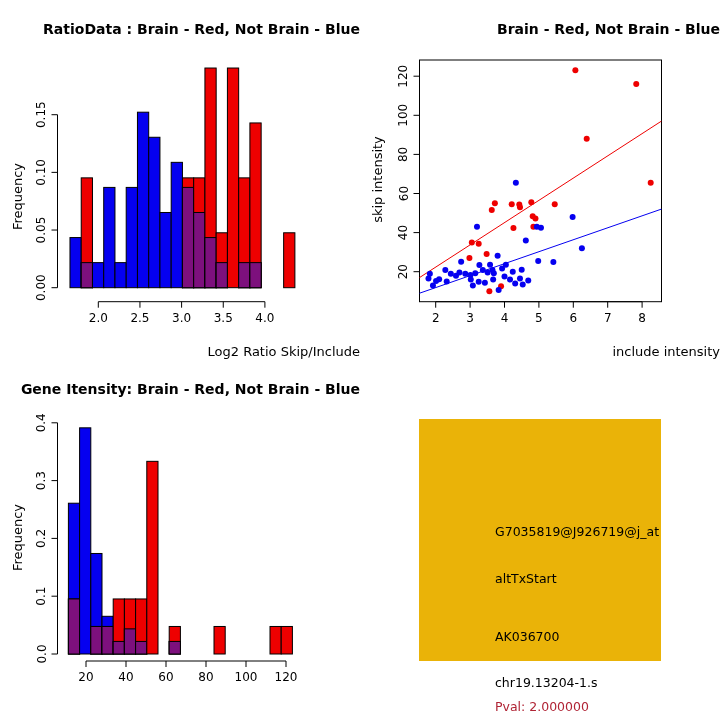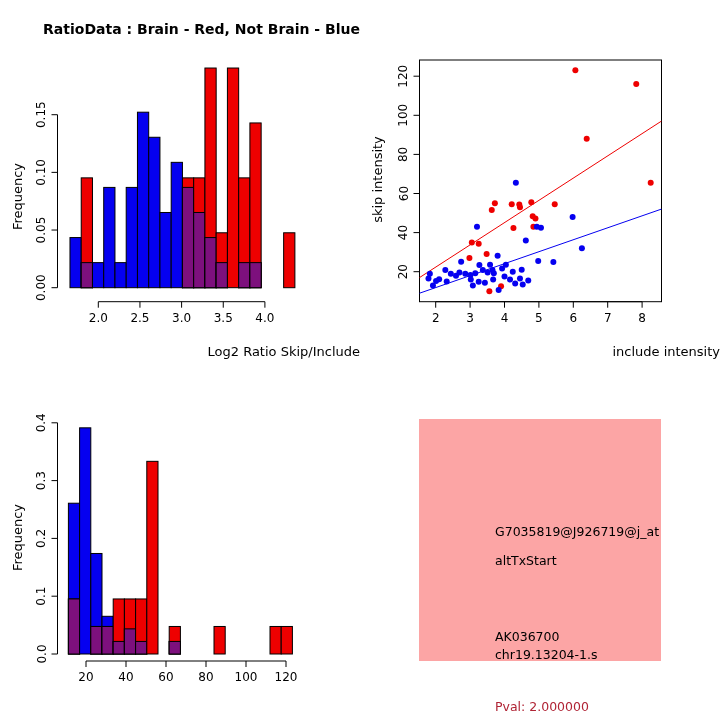--- a/index.html
+++ b/index.html
@@ -175,20 +175,21 @@
         <circle cx="162.73200000000003" cy="284.40749999999997" r="3" fill="#0500f0"></circle>
         <circle cx="165.828" cy="240.42" r="3" fill="#0500f0"></circle>
         <circle cx="168.23600000000002" cy="280.4975" r="3" fill="#0500f0"></circle>
         <circle cx="176.836" cy="226.73499999999999" r="3" fill="#0500f0"></circle>
         <circle cx="178.21200000000002" cy="260.9475" r="3" fill="#0500f0"></circle>
         <circle cx="180.964" cy="227.71249999999998" r="3" fill="#0500f0"></circle>
         <circle cx="193.348" cy="261.925" r="3" fill="#0500f0"></circle>
         <circle cx="212.61200000000002" cy="216.95999999999998" r="3" fill="#0500f0"></circle>
         <circle cx="221.89999999999998" cy="248.23999999999998" r="3" fill="#0500f0"></circle>
       </svg>
+    <div class="chart-title">Brain - Red, Not Brain - Blue</div>
     <div class="y-label" style="left:-93px;top:172px">skip intensity</div>
     <div class="x-label">include intensity</div>
   </div>
 
   <div class="panel" style="left:0;top:360px">
     <svg id="svg-bl" width="360" height="360">
         <line x1="86" y1="301" x2="286" y2="301" stroke="#000" stroke-width="1"></line>
         <line x1="86" y1="301" x2="86" y2="307" stroke="#000"></line>
         <text x="86" y="321" font-size="12" fill="#000" font-family="&quot;DejaVu Sans&quot;,&quot;Liberation Sans&quot;,sans-serif" text-anchor="middle">20</text>
         <line x1="126" y1="301" x2="126" y2="307" stroke="#000"></line>
@@ -232,26 +233,27 @@
         <rect x="135.6" y="238.95238095238096" width="11.2" height="55.04761904761904" fill="#ee0000" stroke="#000" stroke-width="1"></rect>
         <rect x="135.6" y="281.4347826086956" width="11.2" height="12.565217391304373" fill="#7d107d" stroke="#000" stroke-width="1"></rect>
         <rect x="146.79999999999998" y="101.33333333333334" width="11.2" height="192.66666666666666" fill="#ee0000" stroke="#000" stroke-width="1"></rect>
         <rect x="169.2" y="281.4347826086956" width="11.2" height="12.565217391304373" fill="#0500f0" stroke="#000" stroke-width="1"></rect>
         <rect x="169.2" y="266.4761904761905" width="11.2" height="27.52380952380952" fill="#ee0000" stroke="#000" stroke-width="1"></rect>
         <rect x="169.2" y="281.4347826086956" width="11.2" height="12.565217391304373" fill="#7d107d" stroke="#000" stroke-width="1"></rect>
         <rect x="214" y="266.4761904761905" width="11.2" height="27.52380952380952" fill="#ee0000" stroke="#000" stroke-width="1"></rect>
         <rect x="270" y="266.4761904761905" width="11.2" height="27.52380952380952" fill="#ee0000" stroke="#000" stroke-width="1"></rect>
         <rect x="281.2" y="266.4761904761905" width="11.2" height="27.52380952380952" fill="#ee0000" stroke="#000" stroke-width="1"></rect>
       </svg>
+    <div class="chart-title">Gene Itensity: Brain - Red, Not Brain - Blue</div>
     <div class="y-label" style="left:-93px;top:170px">Frequency</div>
   </div>
 
   <div class="panel" style="left:360px;top:360px">
-    <div class="info-box" id="info-box" style="background: #fca5a5;">
+    <div class="info-box" id="info-box" style="background: #eab308;">
       <div class="info-line" style="top:105px">G7035819@J926719@j_at</div>
-      <div class="info-line" style="top:134px">altTxStart</div>
+      <div class="info-line" style="top:152px">altTxStart</div>
       <div class="info-line" style="top:210px">AK036700</div>
-      <div class="info-line" style="top:228px">chr19.13204-1.s</div>
+      <div class="info-line" style="top:256px">chr19.13204-1.s</div>
       <div class="info-line" style="top: 272px; color: rgb(176, 36, 53); margin-top: 8px;" id="pval-line">Pval: 2.000000</div>
     </div>
   </div>
 
 </div>
 
 </body></html>

